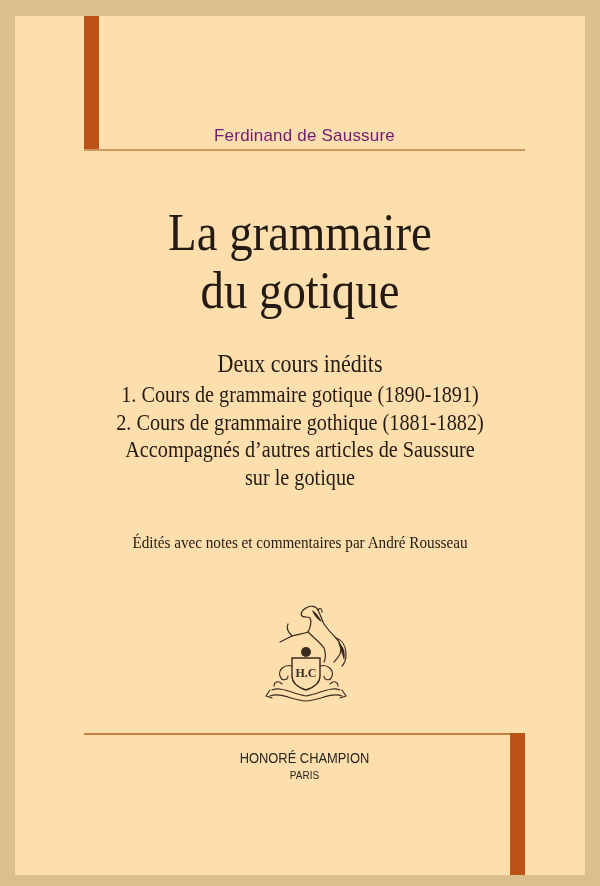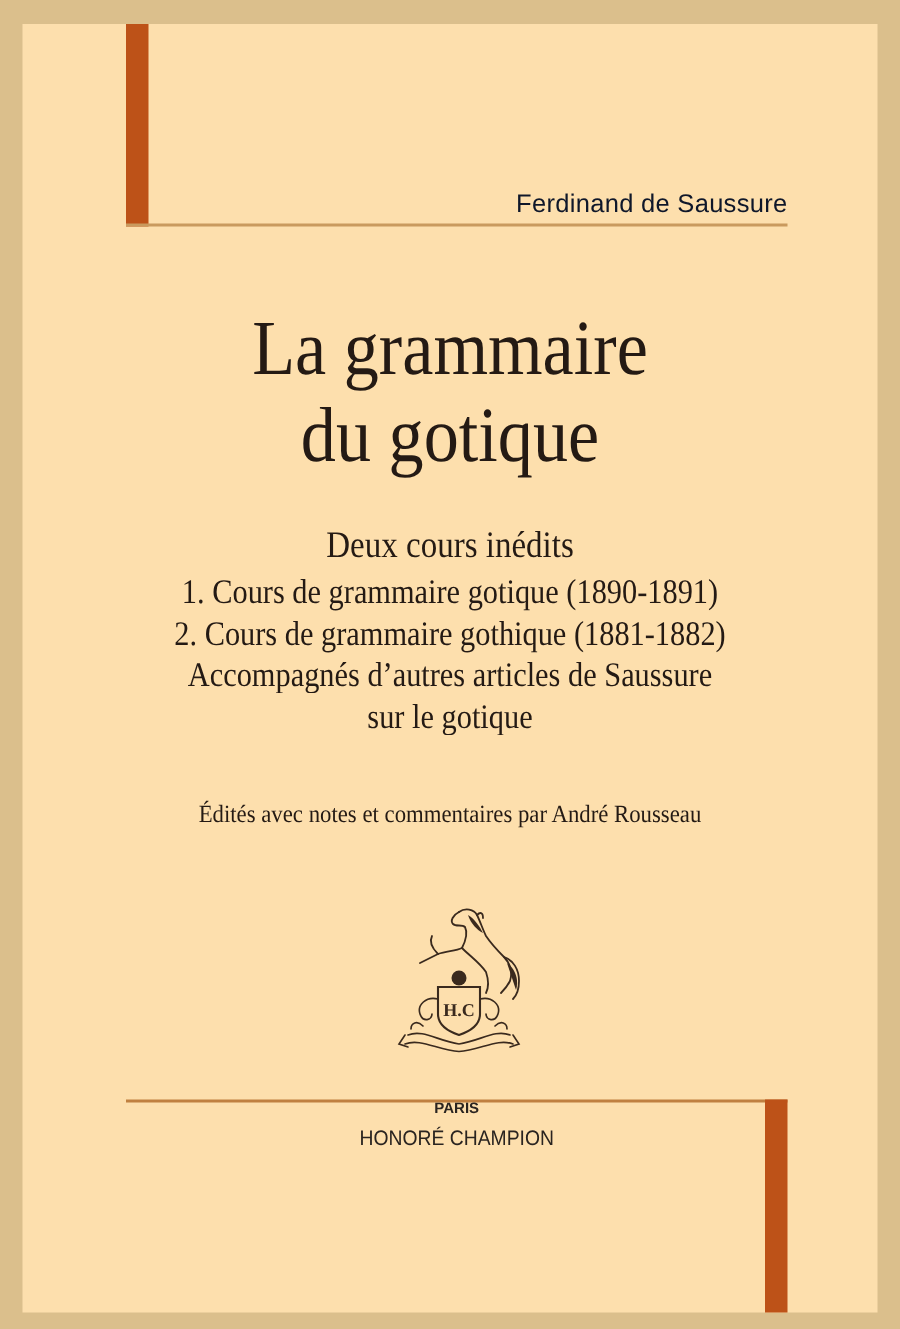--- a/index.html
+++ b/index.html
@@ -2,38 +2,38 @@
 <html><head>
 <meta charset="utf-8">
 <style>
   html, body { margin:0; padding:0; }
   body { width:600px; height:886px; background:#DBBF8C; position:relative; overflow:hidden; }
   .panel { position:absolute; left:15px; top:16px; width:570px; height:859px; background:#FDDFAD; }
   .bar-top { position:absolute; left:84px; top:16px; width:15px; height:135px; background:#BD5218; }
   .line-top { position:absolute; left:84px; top:149px; width:441px; height:2px; background:#C99A5E; }
   .line-bottom { position:absolute; left:84px; top:733px; width:441px; height:2px; background:#C08040; }
   .bar-bottom { position:absolute; left:510px; top:733px; width:15px; height:142px; background:#BD5218; }
-  .author { position:absolute; left:84px; width:441px; top:126px; text-align:right;
-    font-family:"Liberation Sans", sans-serif; font-size:17px; color:#0f172a; letter-spacing:0.2px; }
+  .author { position:absolute; left:84px; width:441px; top:126px; text-align:center;
+    font-family:"Liberation Sans", sans-serif; font-size:17px; color:#701a75; letter-spacing:0.2px; }
   .center { position:absolute; left:15px; width:570px; text-align:center; color:#241a14;
     font-family:"Liberation Serif", serif; white-space:nowrap; }
   .title { font-size:52px; line-height:56px; transform:scaleX(0.9); transform-origin:center; }
   .t1 { top:205px; }
   .t2 { top:263px; }
   .sub { font-size:25px; top:350px; transform:scaleX(0.88); }
   .ln { font-size:23px; transform:scaleX(0.88); }
   .l1 { top:382px; }
   .l2 { top:410px; }
   .l3 { top:437px; }
   .l4 { top:465px; }
   .editor { font-size:16.5px; top:533px; transform:scaleX(0.92); }
   .publisher { position:absolute; left:84px; width:441px; text-align:center;
     font-family:"Liberation Sans", sans-serif; color:#2a2420; }
   .pub-name { top:750px; font-size:14px; transform:scaleX(0.92); }
-  .pub-city { top:734px; font-size:10px;font-weight:bold; }
+  .pub-city { top:770px; font-size:10px; }
   .emblem { position:absolute; left:262px; top:600px; width:88px; height:104px; }
 </style>
 </head>
 <body>
 
 <div class="panel"></div>
 <div class="bar-top"></div>
 <div class="line-top"></div>
 
 <div class="author">Ferdinand de Saussure</div>

